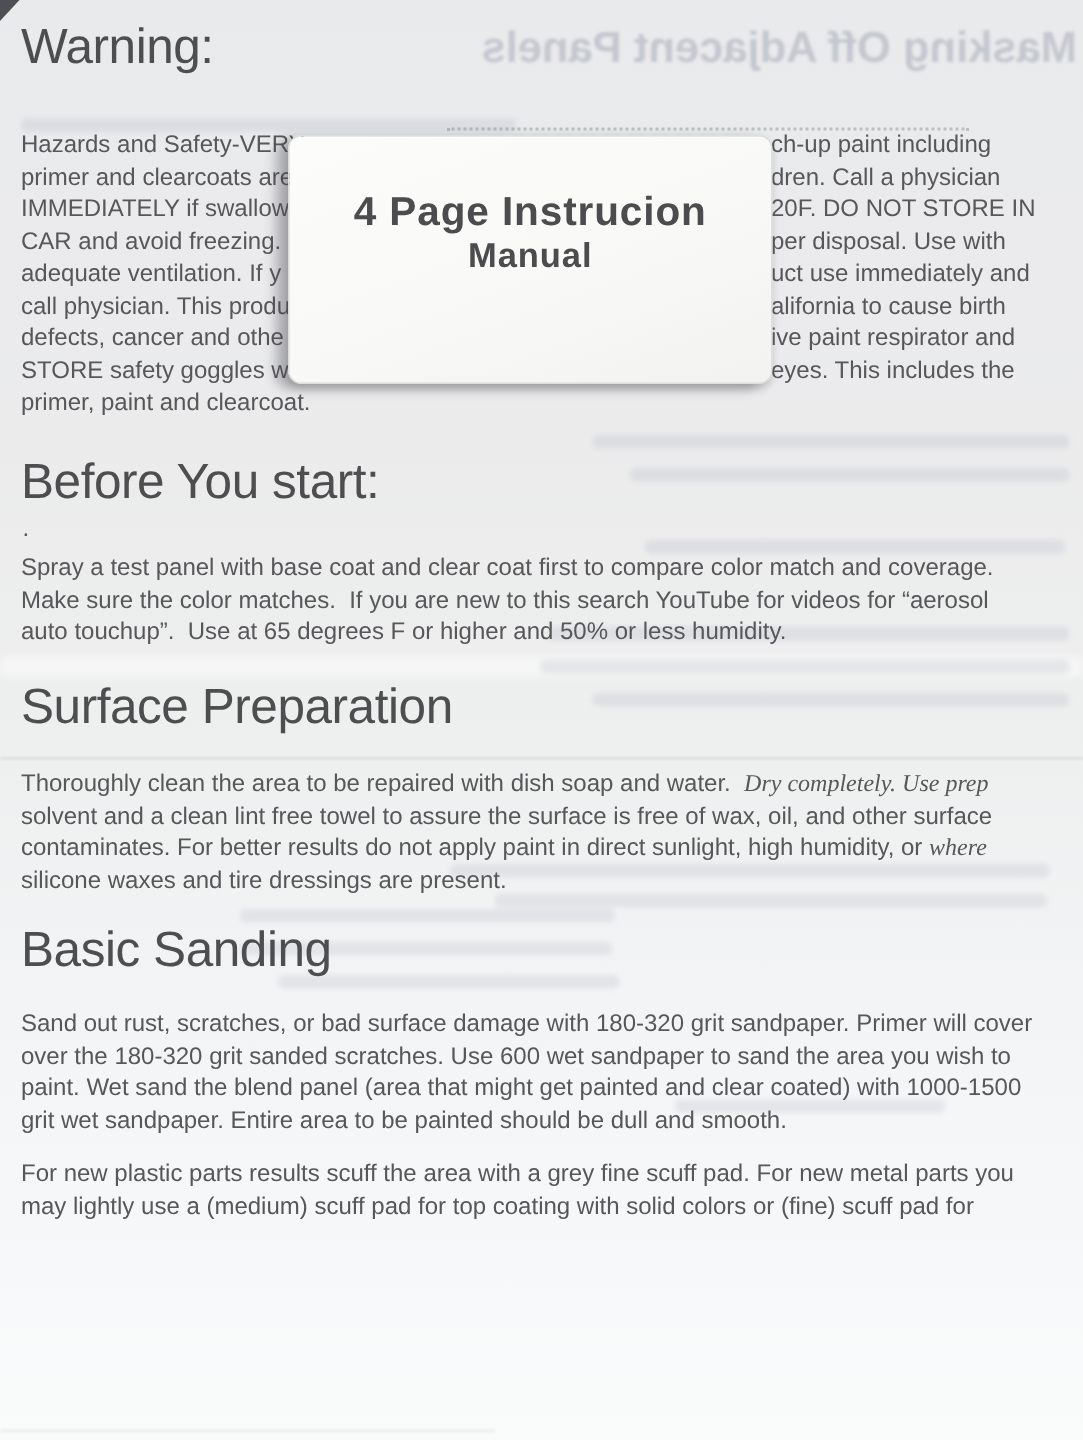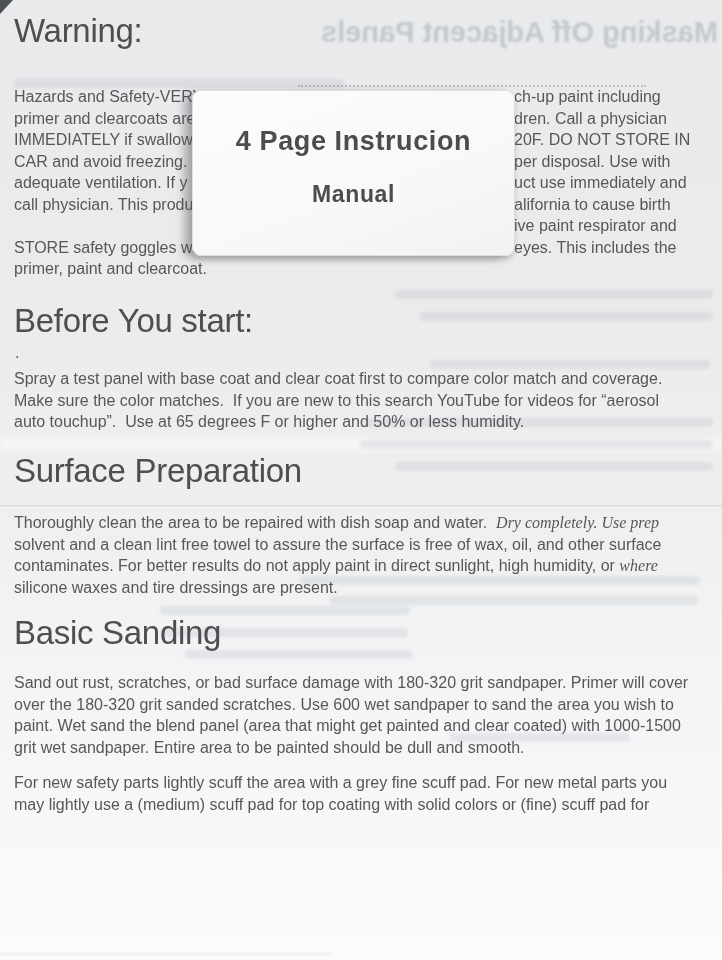--- a/index.html
+++ b/index.html
@@ -29,21 +29,21 @@
   .wline{position:relative;height:21.5px;white-space:pre;}
   .wr{position:absolute;left:500px;top:0;white-space:pre;}
   .stray{position:absolute;left:15px;top:344px;z-index:3;font-size:16px;color:#57575a;}
 
   
   .sticker{position:absolute;left:192px;top:90px;width:321px;height:164px;z-index:5;
     background:linear-gradient(160deg,#fcfcfb 0%,#f8f8f7 60%,#f2f2f0 100%);
     border:1px solid #dededc;border-radius:9px;text-align:center;
     box-shadow:-8px 3px 8px rgba(70,72,76,0.38),0 3px 5px rgba(90,90,95,0.22);}
   .sticker .l1{margin-top:35px;font-size:27px;font-weight:bold;color:#4c4c4e;letter-spacing:0.6px;}
-  .sticker .l2{margin-top:24px;font-size:23px;font-weight:bold;color:#4c4c4e;letter-spacing:0.6px;}
+  .sticker .l2{font-size:23px;font-weight:bold;color:#4c4c4e;letter-spacing:0.6px;}
   .perforation{position:absolute;top:85px;left:298px;width:348px;z-index:4;
     border-top:2px dotted rgba(120,120,122,0.38);}
 
   
   .bleed-heading{position:absolute;top:16px;left:318px;width:400px;z-index:1;
     font-size:29px;font-weight:600;color:rgba(142,152,168,0.42);
     transform:scaleX(-1);filter:blur(1px);text-align:left;white-space:pre;}
   .bleed-line{position:absolute;height:9px;border-radius:4px;z-index:1;
     background:rgba(148,156,172,0.17);filter:blur(1.6px);}
 </style>
@@ -74,21 +74,21 @@
   <div class="bleed-line" style="top:733px;left:450px;width:180px;"></div>
 
   <div class="heading" style="top:10px;">Warning:</div>
   <div class="para" style="top:86px;width:700px;">
       <div class="wline"><span class="wl">Hazards and Safety-VERY</span><span class="wr">ch-up paint including</span></div>
       <div class="wline"><span class="wl">primer and clearcoats are</span><span class="wr">dren. Call a physician</span></div>
       <div class="wline"><span class="wl">IMMEDIATELY if swallowe</span><span class="wr">20F. DO NOT STORE IN</span></div>
       <div class="wline"><span class="wl">CAR and avoid freezing.</span><span class="wr">per disposal. Use with</span></div>
       <div class="wline"><span class="wl">adequate ventilation. If y</span><span class="wr">uct use immediately and</span></div>
       <div class="wline"><span class="wl">call physician. This produ</span><span class="wr">alifornia to cause birth</span></div>
-      <div class="wline"><span class="wr">ive paint respirator and</span></div>
+      <div class="wline"><span class="wl">defects, cancer and othe</span><span class="wr">ive paint respirator and</span></div>
       <div class="wline"><span class="wl">STORE safety goggles wh</span><span class="wr">eyes. This includes the</span></div>
     </div>
   <div class="para" style="top:258px;">
     <div class="tline">primer, paint and clearcoat.</div>
   </div>
 
   <div class="perforation"></div>
   <div class="sticker">
     <div class="l1">4 Page Instrucion</div>
     <div class="l2">Manual</div>
@@ -111,17 +111,17 @@
     </div>
 
   <div class="heading" style="top:612px;">Basic Sanding</div>
   <div class="para" style="top:672px;">
       <div class="tline">Sand out rust, scratches, or bad surface damage with 180-320 grit sandpaper. Primer will cover</div>
       <div class="tline">over the 180-320 grit sanded scratches. Use 600 wet sandpaper to sand the area you wish to</div>
       <div class="tline">paint. Wet sand the blend panel (area that might get painted and clear coated) with 1000-1500</div>
       <div class="tline">grit wet sandpaper. Entire area to be painted should be dull and smooth.</div>
     </div>
   <div class="para" style="top:772px;">
-      <div class="tline">For new safety parts lightly scuff the area with a grey fine scuff pad. For new metal parts you</div>
+      <div class="tline">For new plastic parts results scuff the area with a grey fine scuff pad. For new metal parts you</div>
       <div class="tline">may lightly use a (medium) scuff pad for top coating with solid colors or (fine) scuff pad for</div>
     </div>
 
 </div>
 
 </body></html>

